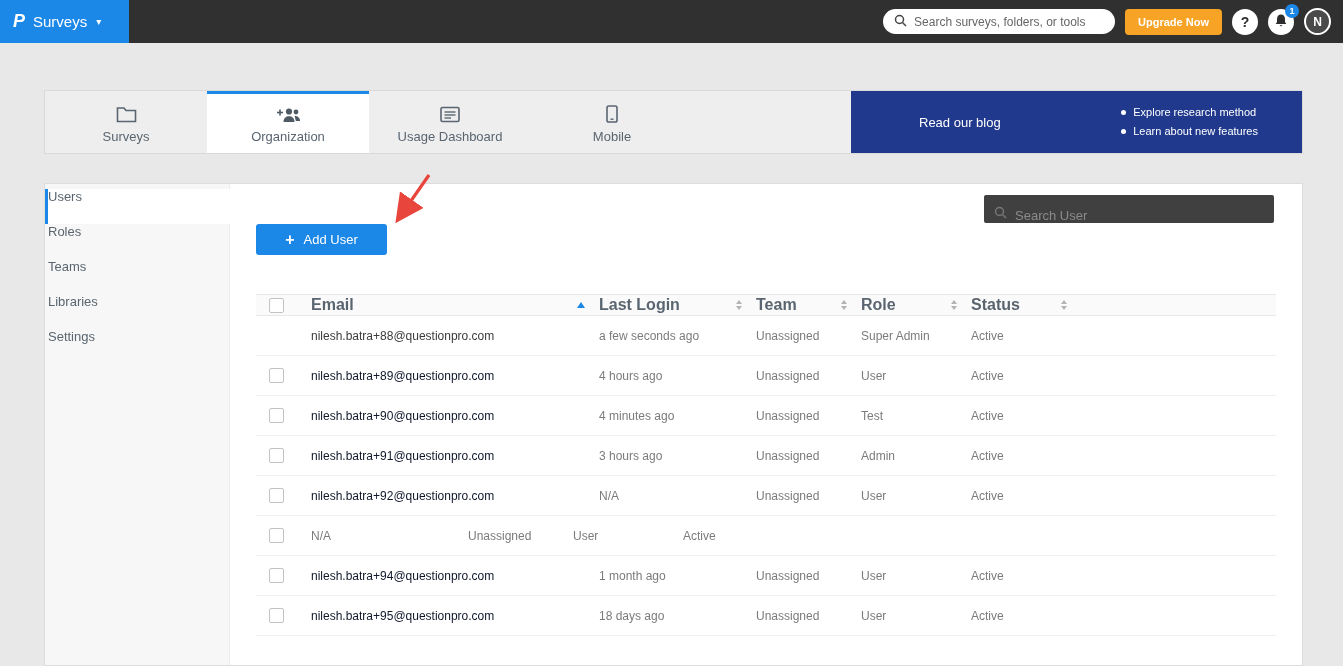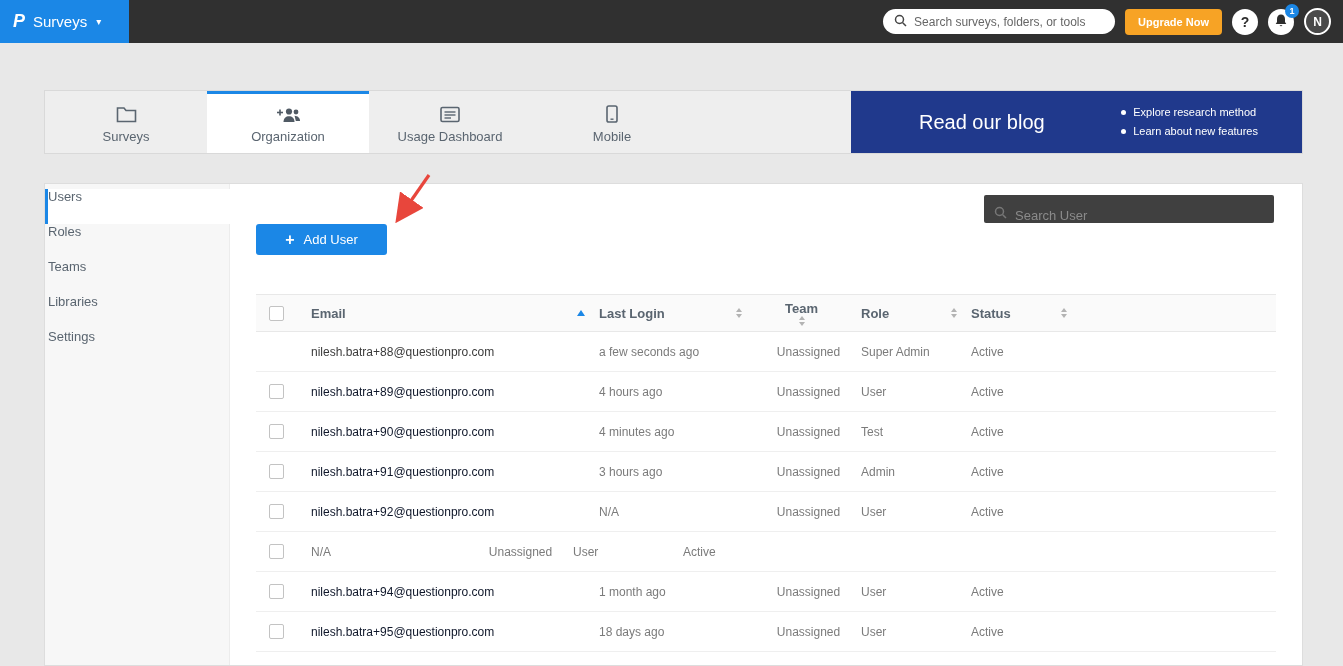--- a/index.html
+++ b/index.html
@@ -22,43 +22,43 @@
   .upgrade-btn { background:#F7A325; color:#fff; border:none; height:26px; padding:0 13px; border-radius:4px; font-size:11px; font-weight:bold; font-family:inherit; cursor:pointer; }
   .circle-btn { width:26px; height:26px; border-radius:50%; background:#fff; color:#2d2d2d; display:flex; align-items:center; justify-content:center; font-size:14px; font-weight:bold; cursor:pointer; position:relative; }
   .badge { position:absolute; top:-5px; right:-5px; min-width:14px; height:14px; border-radius:7px; background:#1B87E6; color:#fff; font-size:9px; font-weight:bold; display:flex; align-items:center; justify-content:center; }
   .avatar { width:27px; height:27px; border-radius:50%; background:#4a4a4a; border:2px solid #fff; color:#fff; font-size:12px; font-weight:bold; display:flex; align-items:center; justify-content:center; cursor:pointer; }
   
   .tabstrip { position:absolute; left:44px; top:90px; width:1259px; height:64px; background:#eeeeee; border:1px solid #d9d9d9; display:flex; }
   .tab { width:162px; display:flex; flex-direction:column; align-items:center; justify-content:center; gap:6px; color:#5a6570; font-size:13px; cursor:pointer; border-top:3px solid transparent; padding-top:2px; }
   .tab.active { background:#fff; border-top:3px solid #1B87E6; }
   .tab svg { display:block; }
   .blog-panel { margin-left:auto; width:451px; height:62px; background:#20398C; color:#fff; display:flex; align-items:center; padding:0 44px 0 68px; }
-  .blog-title { font-size:20px; }
+  .blog-title { font-size:13px; }
   .blog-bullets { margin-left:auto; list-style:none; font-size:11px; }
   .blog-bullets li { line-height:19px; display:flex; align-items:center; gap:7px; }
   .blog-bullets li::before { content:""; width:5px; height:5px; border-radius:50%; background:#fff; flex:0 0 auto; }
   
   .card { position:absolute; left:44px; top:183px; width:1259px; height:483px; background:#fff; border:1px solid #ddd; overflow:hidden; z-index:1; }
   .sidebar { position:absolute; left:0; top:0; width:185px; height:100%; background:#f7f7f7; border-right:1px solid #ececec; padding-top:5px; }
   .side-item { height:35px; display:flex; align-items:flex-start; font-size:13px; color:#5a6570; cursor:pointer; border-left:3px solid transparent; }
   .side-item.active { background:#fff; border-left:3px solid #1B87E6; margin-right:-1px; }
   .search-user { position:absolute; top:11px; right:28px; width:290px; height:28px; background:#404040; border-radius:2px; display:flex; align-items:flex-end; gap:8px; padding:0 10px; }
   .search-user input { border:none; outline:none; background:transparent; flex:1; font-size:13px; color:#8a8a8a; font-family:inherit; }
   .search-user input::placeholder { color:#8a8a8a; }
   .add-user { position:absolute; left:211px; top:40px; width:131px; height:31px; background:#1B87E6; color:#fff; border:none; border-radius:3px; font-size:13px; font-family:inherit; display:flex; align-items:center; justify-content:center; gap:9px; cursor:pointer; }
   .add-user .plus { font-size:16px; font-weight:bold; line-height:1; }
   
   .table { position:absolute; left:211px; top:110px; width:1020px; }
-  .thead { display:flex; align-items:center; height:38px; background:#fafafa; border-top:1px solid #e8e8e8; border-bottom:1px solid #e8e8e8; font-size:13px; font-weight:bold; color:#5a6570; }
+  .thead { display:flex; align-items:center; height:22px; background:#fafafa; border-top:1px solid #e8e8e8; border-bottom:1px solid #e8e8e8; font-size:16px; font-weight:bold; color:#5a6570; }
   .trow { display:flex; align-items:center; height:40px; border-bottom:1px solid #efefef; font-size:12px; color:#7b7b7b; background:#fff; }
   .cell { display:flex; align-items:center; }
   .c-check { width:55px; padding-left:13px; }
   .c-email { width:288px; }
   .c-login { width:157px; }
-  .c-team  { width:105px;flex-direction:column; }
+  .c-team  { width:105px; }
   .c-role  { width:110px; }
   .c-status{ width:110px; }
   .hcell { justify-content:space-between; padding-right:14px; }
   .checkbox { width:15px; height:15px; border:1px solid #c3c3c3; border-radius:2px; background:#fff; display:inline-block; cursor:pointer; }
   .email { color:#0f172a; text-decoration:none; cursor:pointer; }
   .email.plain { color:#3b3b3b; cursor:default; }
   .sort { display:inline-flex; flex-direction:column; align-items:center; cursor:pointer; }
   .sort .up   { width:0; height:0; border-left:3.5px solid transparent; border-right:3.5px solid transparent; border-bottom:4px solid #b3b3b3; margin-bottom:2px; }
   .sort .down { width:0; height:0; border-left:3.5px solid transparent; border-right:3.5px solid transparent; border-top:4px solid #b3b3b3; }
   .sort-asc { width:0; height:0; border-left:4px solid transparent; border-right:4px solid transparent; border-bottom:6px solid #1B87E6; display:inline-block; cursor:pointer; }

